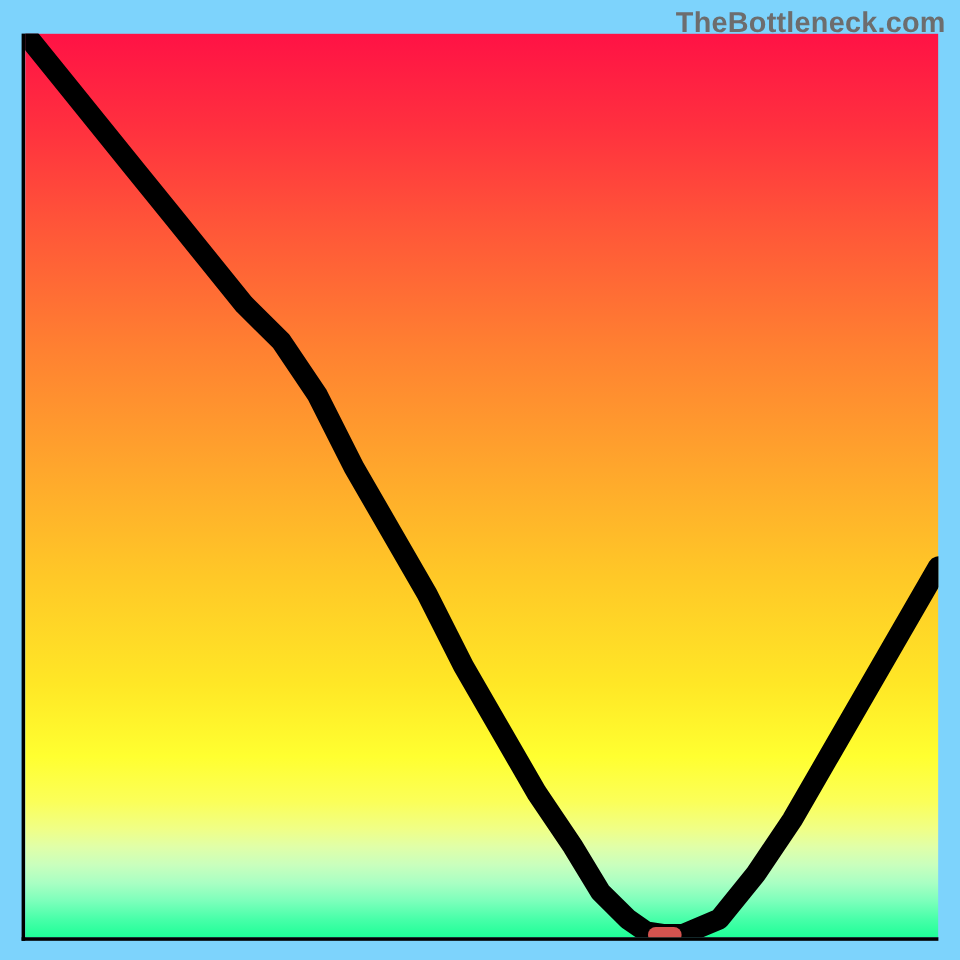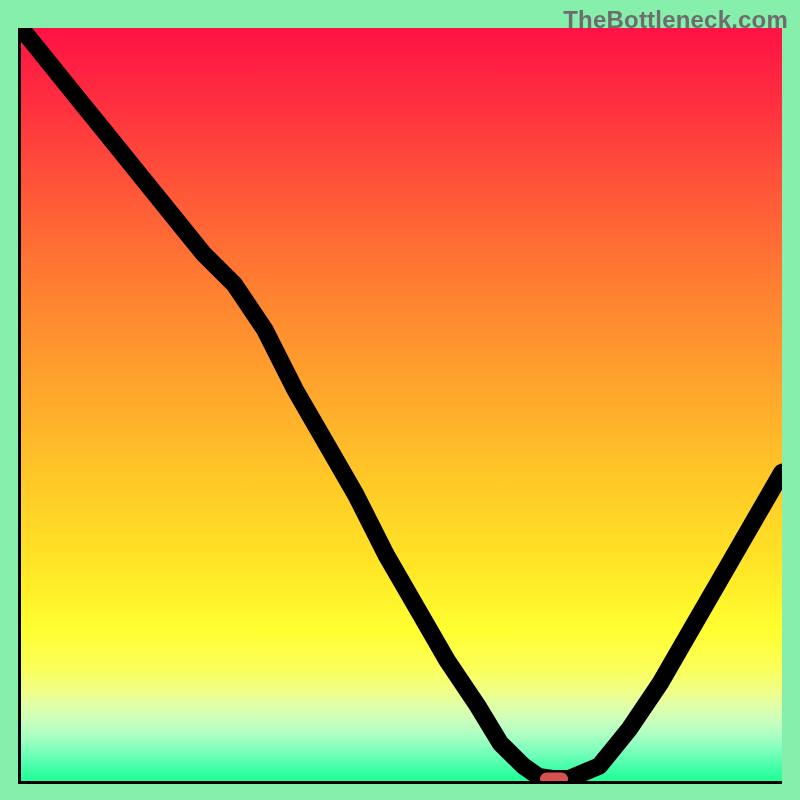--- a/index.html
+++ b/index.html
@@ -7,21 +7,21 @@
     padding: 0;
     width: 800px;
     height: 800px;
     background: #ffffff;
     font-family: Arial, Helvetica, sans-serif;
   }
   .chart-container {
     position: relative;
     width: 800px;
     height: 800px;
-    background: #86efac;
+    background: #7dd3fc;
   }
   .watermark {
     position: absolute;
     top: 6px;
     right: 12px;
     font-size: 24px;
     font-weight: bold;
     color: #6d6d6d;
     z-index: 5;
     letter-spacing: 0.2px;

